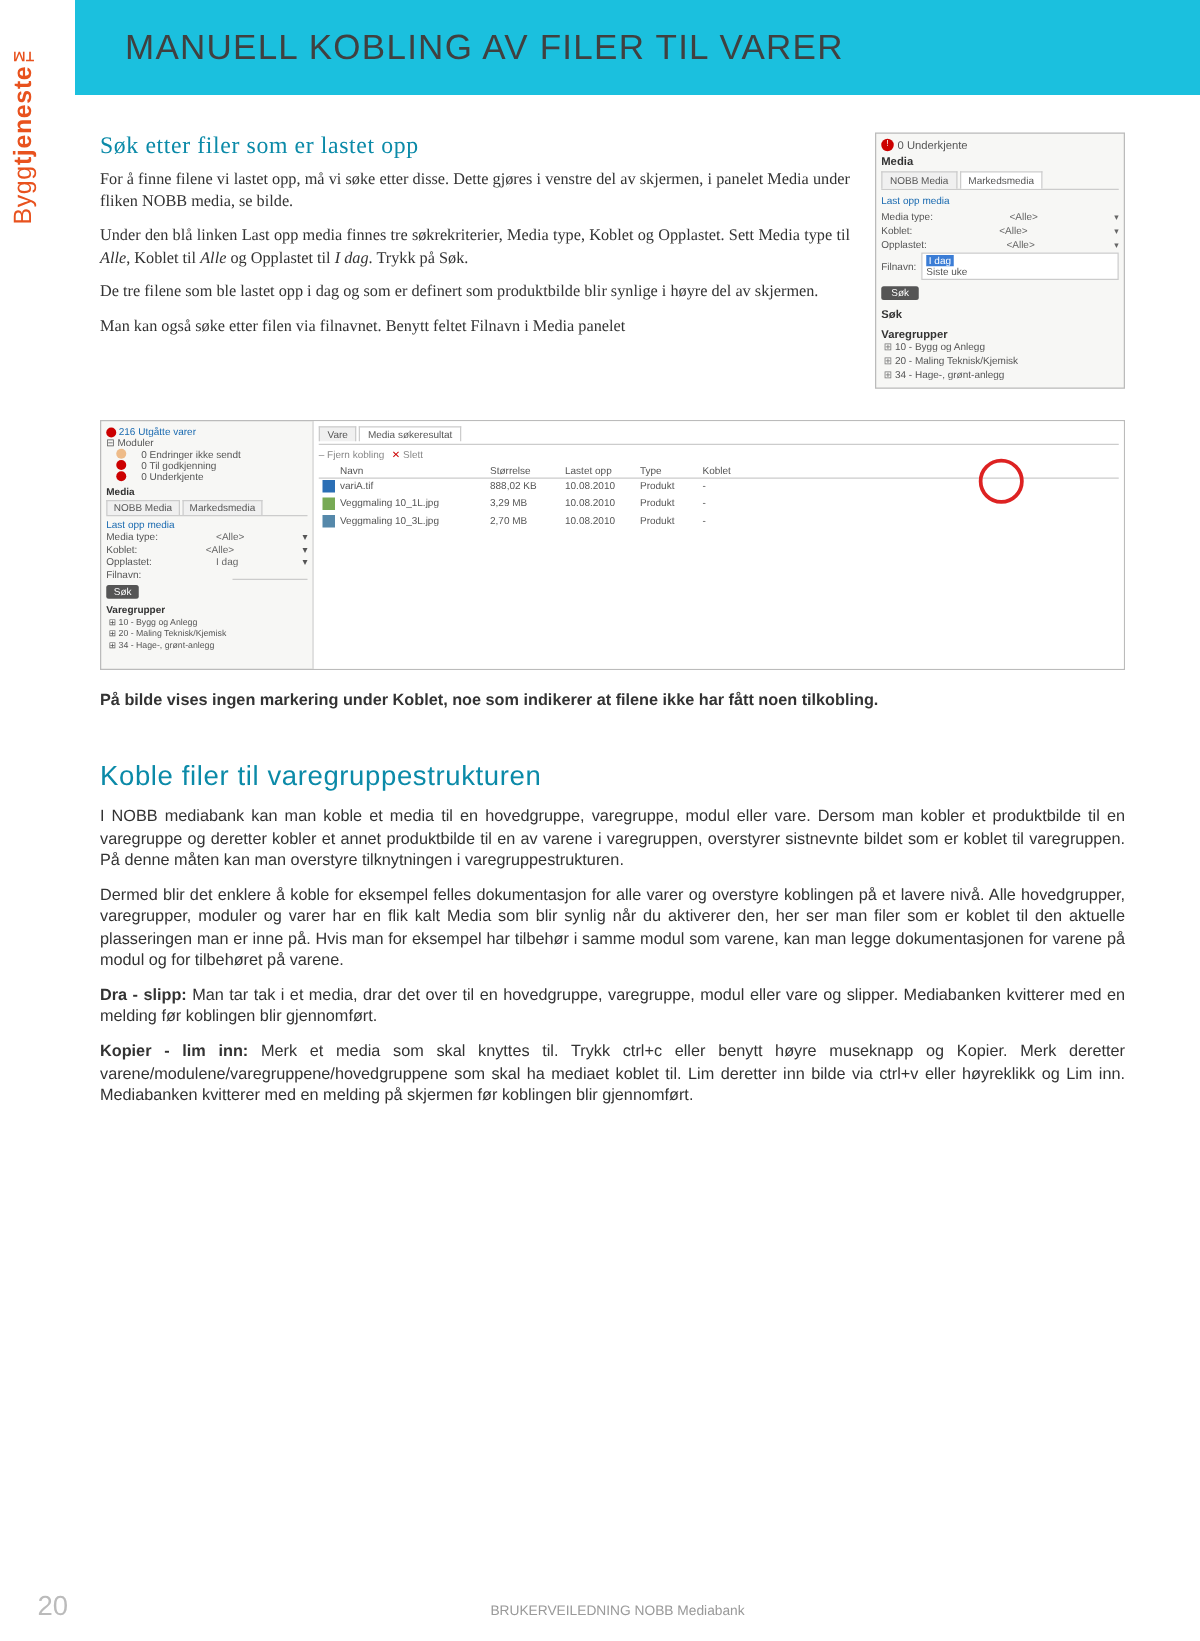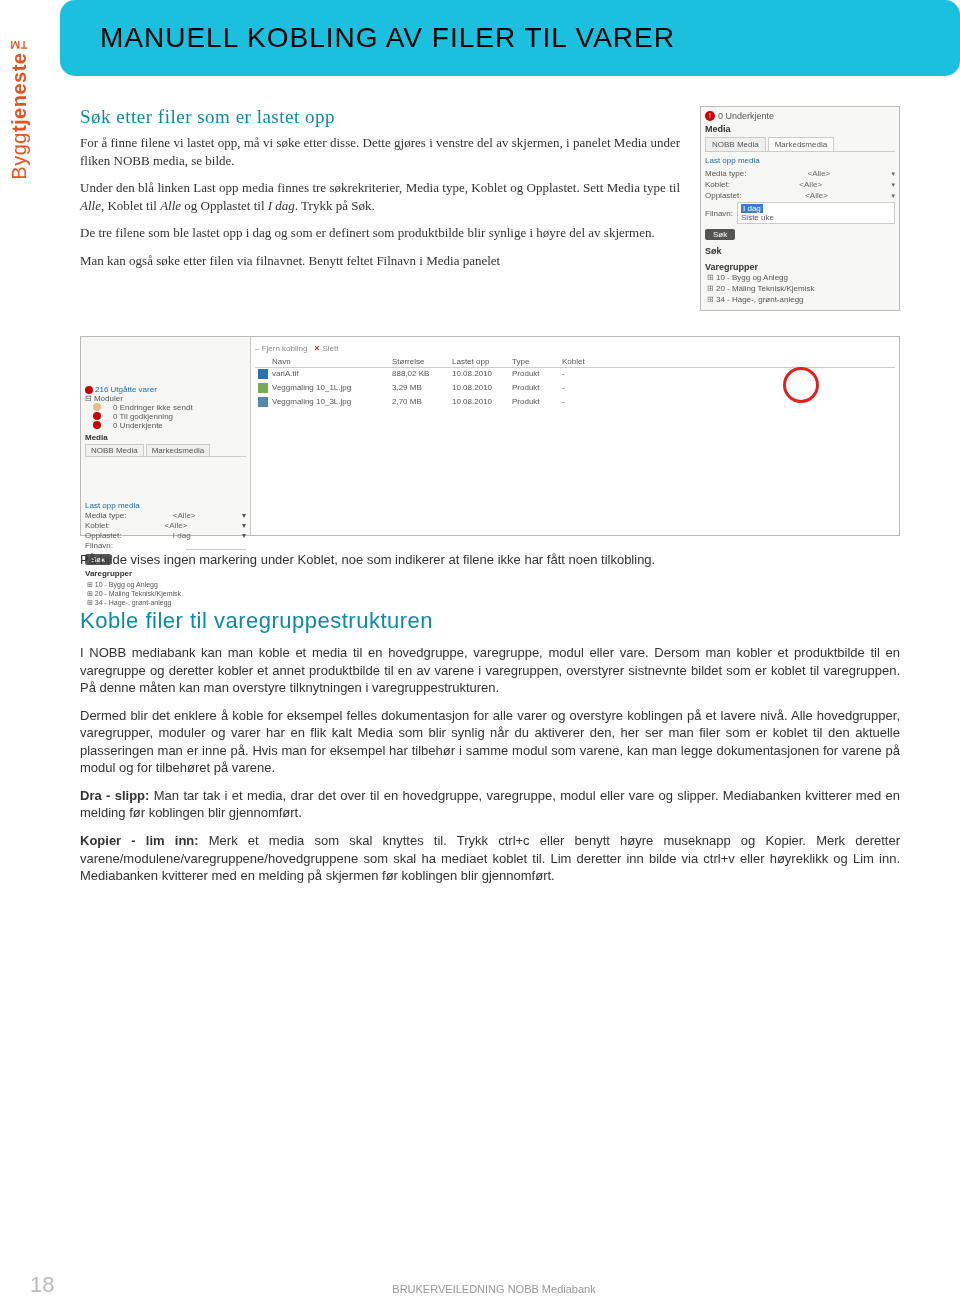--- a/index.html
+++ b/index.html
@@ -19,29 +19,28 @@
       writing-mode: vertical-rl;
       transform: rotate(180deg);
       font-size: 20px;
       color: #e8521e;
       font-weight: 400;
       letter-spacing: 0.5px;
     }
     .vertical-logo .bold { font-weight: 700; }
     .title-bar {
       background: #1bc0de;
-      color: #000000;
+      color: #404040;
       padding: 22px 40px;
       margin-left: 60px;
       margin-right: 0;
       width: calc(100% - 60px);
       font-size: 28px;
       letter-spacing: 1px;
       font-weight: 400;
-      border-radius: 15px;
     }
     .content {
       padding: 30px 60px 0 80px;
     }
     .row-top {
       display: flex;
       gap: 20px;
     }
     .col-text {
       flex: 1;
@@ -107,21 +106,21 @@
       width: 170px;
       border-right: 1px solid #ccc;
       padding: 4px;
     }
     .shot2 .right-pane {
       flex: 1;
       padding: 4px;
       position: relative;
       background: #fff;
     }
-    .shot2 .top-link { color:#1a6ab0; display:flex; align-items:flex-end; gap:2px;margin-top:44px; }
+    .shot2 .top-link { color:#1a6ab0; display:flex; align-items:flex-end; gap:2px; }
     .shot2 .warn-sm { width:8px; height:8px; background:#c00; border-radius:50%; display:inline-block; }
     .shot2 .mod-item { display:flex; align-items:center; gap:12px; padding-left:8px; }
     .shot2 .warn-y { width:8px; height:8px; background:#eb8; border-radius:50%; display:inline-block; }
     .shot2 .p-h { font-weight:700; color:#333; margin:3px 0 2px; }
     .shot2 .tabs2 { display:flex; border-bottom:1px solid #ccc; margin:2px 0; }
     .shot2 .tab2 { padding:1px 5px; border:1px solid #ccc; border-bottom:none; background:#f0f0f0; margin-right:2px; }
     .shot2 .fr { display:flex; justify-content:space-between; margin:1px 0; }
     .shot2 .fr .v { color:#666; }
     .shot2 .btn2 { background:#555; color:#fff; padding:1px 6px; display:inline-block; margin-top:3px; border-radius:2px; }
     .shot2 .grp-sec { margin-top:4px; }
@@ -149,20 +148,21 @@
       width: 36px; height: 36px;
       border: 3px solid #d22;
       border-radius: 50%;
       top: 30px;
       right: 80px;
     }
 
     .note-below {
       margin-top: 15px;
       line-height: 1.35;
+      font-weight: bold;
     }
     .big-heading {
       color: #0b8aa8;
       font-size: 22px;
       margin-top: 40px;
       margin-bottom: 10px;
       letter-spacing: 0.5px;
     }
     .bold { font-weight: 700; }
 
@@ -299,20 +299,24 @@
         <div class="grp-sec">
           <div class="p-h">Varegrupper</div>
           <div class="tree2">
             <div>⊞ <span>10 - Bygg og Anlegg</span></div>
             <div>⊞ <span>20 - Maling Teknisk/Kjemisk</span></div>
             <div>⊞ <span>34 - Hage-, grønt-anlegg</span></div>
           </div>
         </div>
       </div>
       <div class="right-pane">
+        <div class="rt-head">
+          <div class="rt-tab">Vare</div>
+          <div class="rt-tab active">Media søkeresultat</div>
+        </div>
         <div class="sub-row">
           <span>– <span>Fjern kobling</span></span>
           <span><span class="clear-icon">✕</span> <span>Slett</span></span>
         </div>
         <div class="table-h">
           <span class="th c-icon"></span>
           <span class="th c-name">Navn</span>
           <span class="th c-size">Størrelse</span>
           <span class="th c-date">Lastet opp</span>
           <span class="th c-type">Type</span>
@@ -354,14 +358,14 @@
   <p class="para" style="text-align:justify;">Dermed blir det enklere å koble for eksempel felles dokumentasjon for alle varer og overstyre koblingen på et lavere nivå. Alle hovedgrupper, varegrupper, moduler og varer har en flik kalt Media som blir synlig når du aktiverer den, her ser man filer som er koblet til den aktuelle plasseringen man er inne på. Hvis man for eksempel har tilbehør i samme modul som varene, kan man legge dokumentasjonen for varene på modul og for tilbehøret på varene.</p>
 
   <p class="para" style="text-align:justify;">
     <span class="bold">Dra - slipp:</span><span> Man tar tak i et media, drar det over til en hovedgruppe, varegruppe, modul eller vare og slipper. Mediabanken kvitterer med en melding før koblingen blir gjennomført.</span>
   </p>
   <p class="para" style="text-align:justify;">
     <span class="bold">Kopier - lim inn:</span><span> Merk et media som skal knyttes til. Trykk ctrl+c eller benytt høyre museknapp og Kopier. Merk deretter varene/modulene/varegruppene/hovedgruppene som skal ha mediaet koblet til. Lim deretter inn bilde via ctrl+v eller høyreklikk og Lim inn. Mediabanken kvitterer med en melding på skjermen før koblingen blir gjennomført.</span>
   </p>
 </div>
 
-<div class="page-num">18</div>
+<div class="page-num">20</div>
 <div class="footer">BRUKERVEILEDNING NOBB Mediabank</div>
 
 </body></html>

